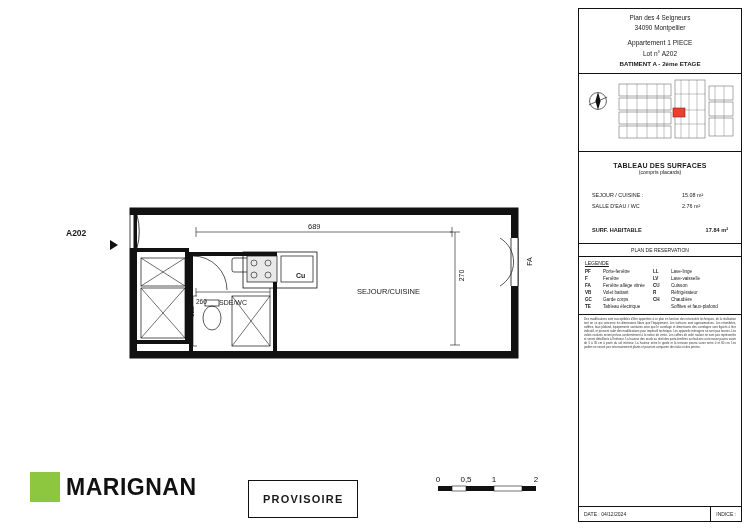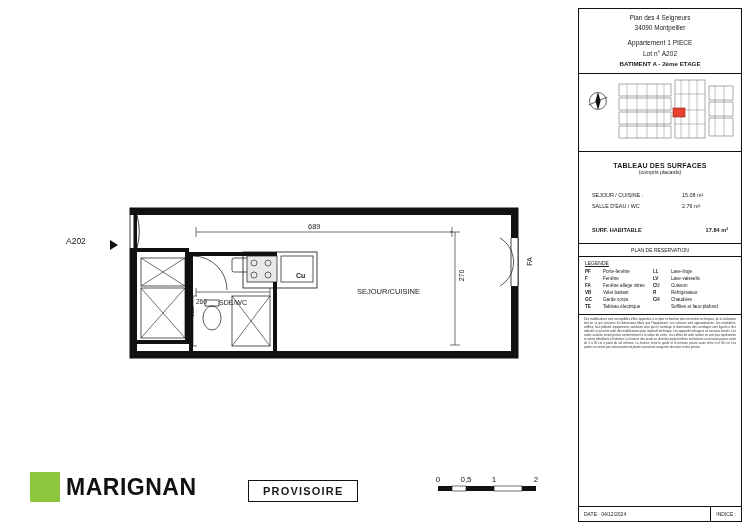--- a/index.html
+++ b/index.html
@@ -68,21 +68,21 @@
     text-align: justify; color: #333; flex: 1;
   }
   .panel-foot { display: flex; font-size: 5px; }
   .panel-foot > div { padding: 4px 5px; }
   .panel-foot .left { flex: 1; border-right: 1px solid #111; }
 
   
   #plan { position: absolute; left: 0; top: 0; width: 570px; height: 530px; }
 
   .lbl { position: absolute; font-size: 7px; }
-  .lbl-a202 { left: 66px; top: 236px; font-size: 8.5px; font-weight: normal; }
+  .lbl-a202 { left: 66px; top: 228px; font-size: 8.5px; font-weight: bold; }
   .arrow-a202 {
     position: absolute; left: 110px; top: 240px;
     width: 0; height: 0; border-left: 8px solid #111;
     border-top: 5px solid transparent; border-bottom: 5px solid transparent;
   }
   .lbl-689 { left: 308px; top: 222px; font-size: 7.5px; }
   .lbl-270 { left: 456px; top: 272px; font-size: 7px; transform: rotate(-90deg); }
   .lbl-260 { left: 196px; top: 298px; font-size: 6.5px; }
   .lbl-122 { left: 186px; top: 308px; font-size: 6.5px; transform: rotate(-90deg); }
   .lbl-sejour { left: 357px; top: 287px; font-size: 7.5px; }
@@ -96,21 +96,21 @@
     display: flex; align-items: center; gap: 6px; text-align: right;
   }
   .brand-sq {
     width: 30px; height: 30px; background: #8dc63f;
   }
   .brand-name {
     font-size: 23px; font-weight: bold; letter-spacing: .5px; color: #111;
   }
   .provisoire {
     position: absolute; left: 248px; top: 480px;
-    border: 1px solid #111; padding: 4px 14px;
+    border: 1px solid #111; padding: 12px 14px;
     font-size: 11px; font-weight: bold; letter-spacing: 1.2px;
   }
   .scale { position: absolute; left: 430px; top: 474px; width: 120px; height: 26px; }
 </style>
 </head>
 <body>
 
 <div id="sheet">
 
 

